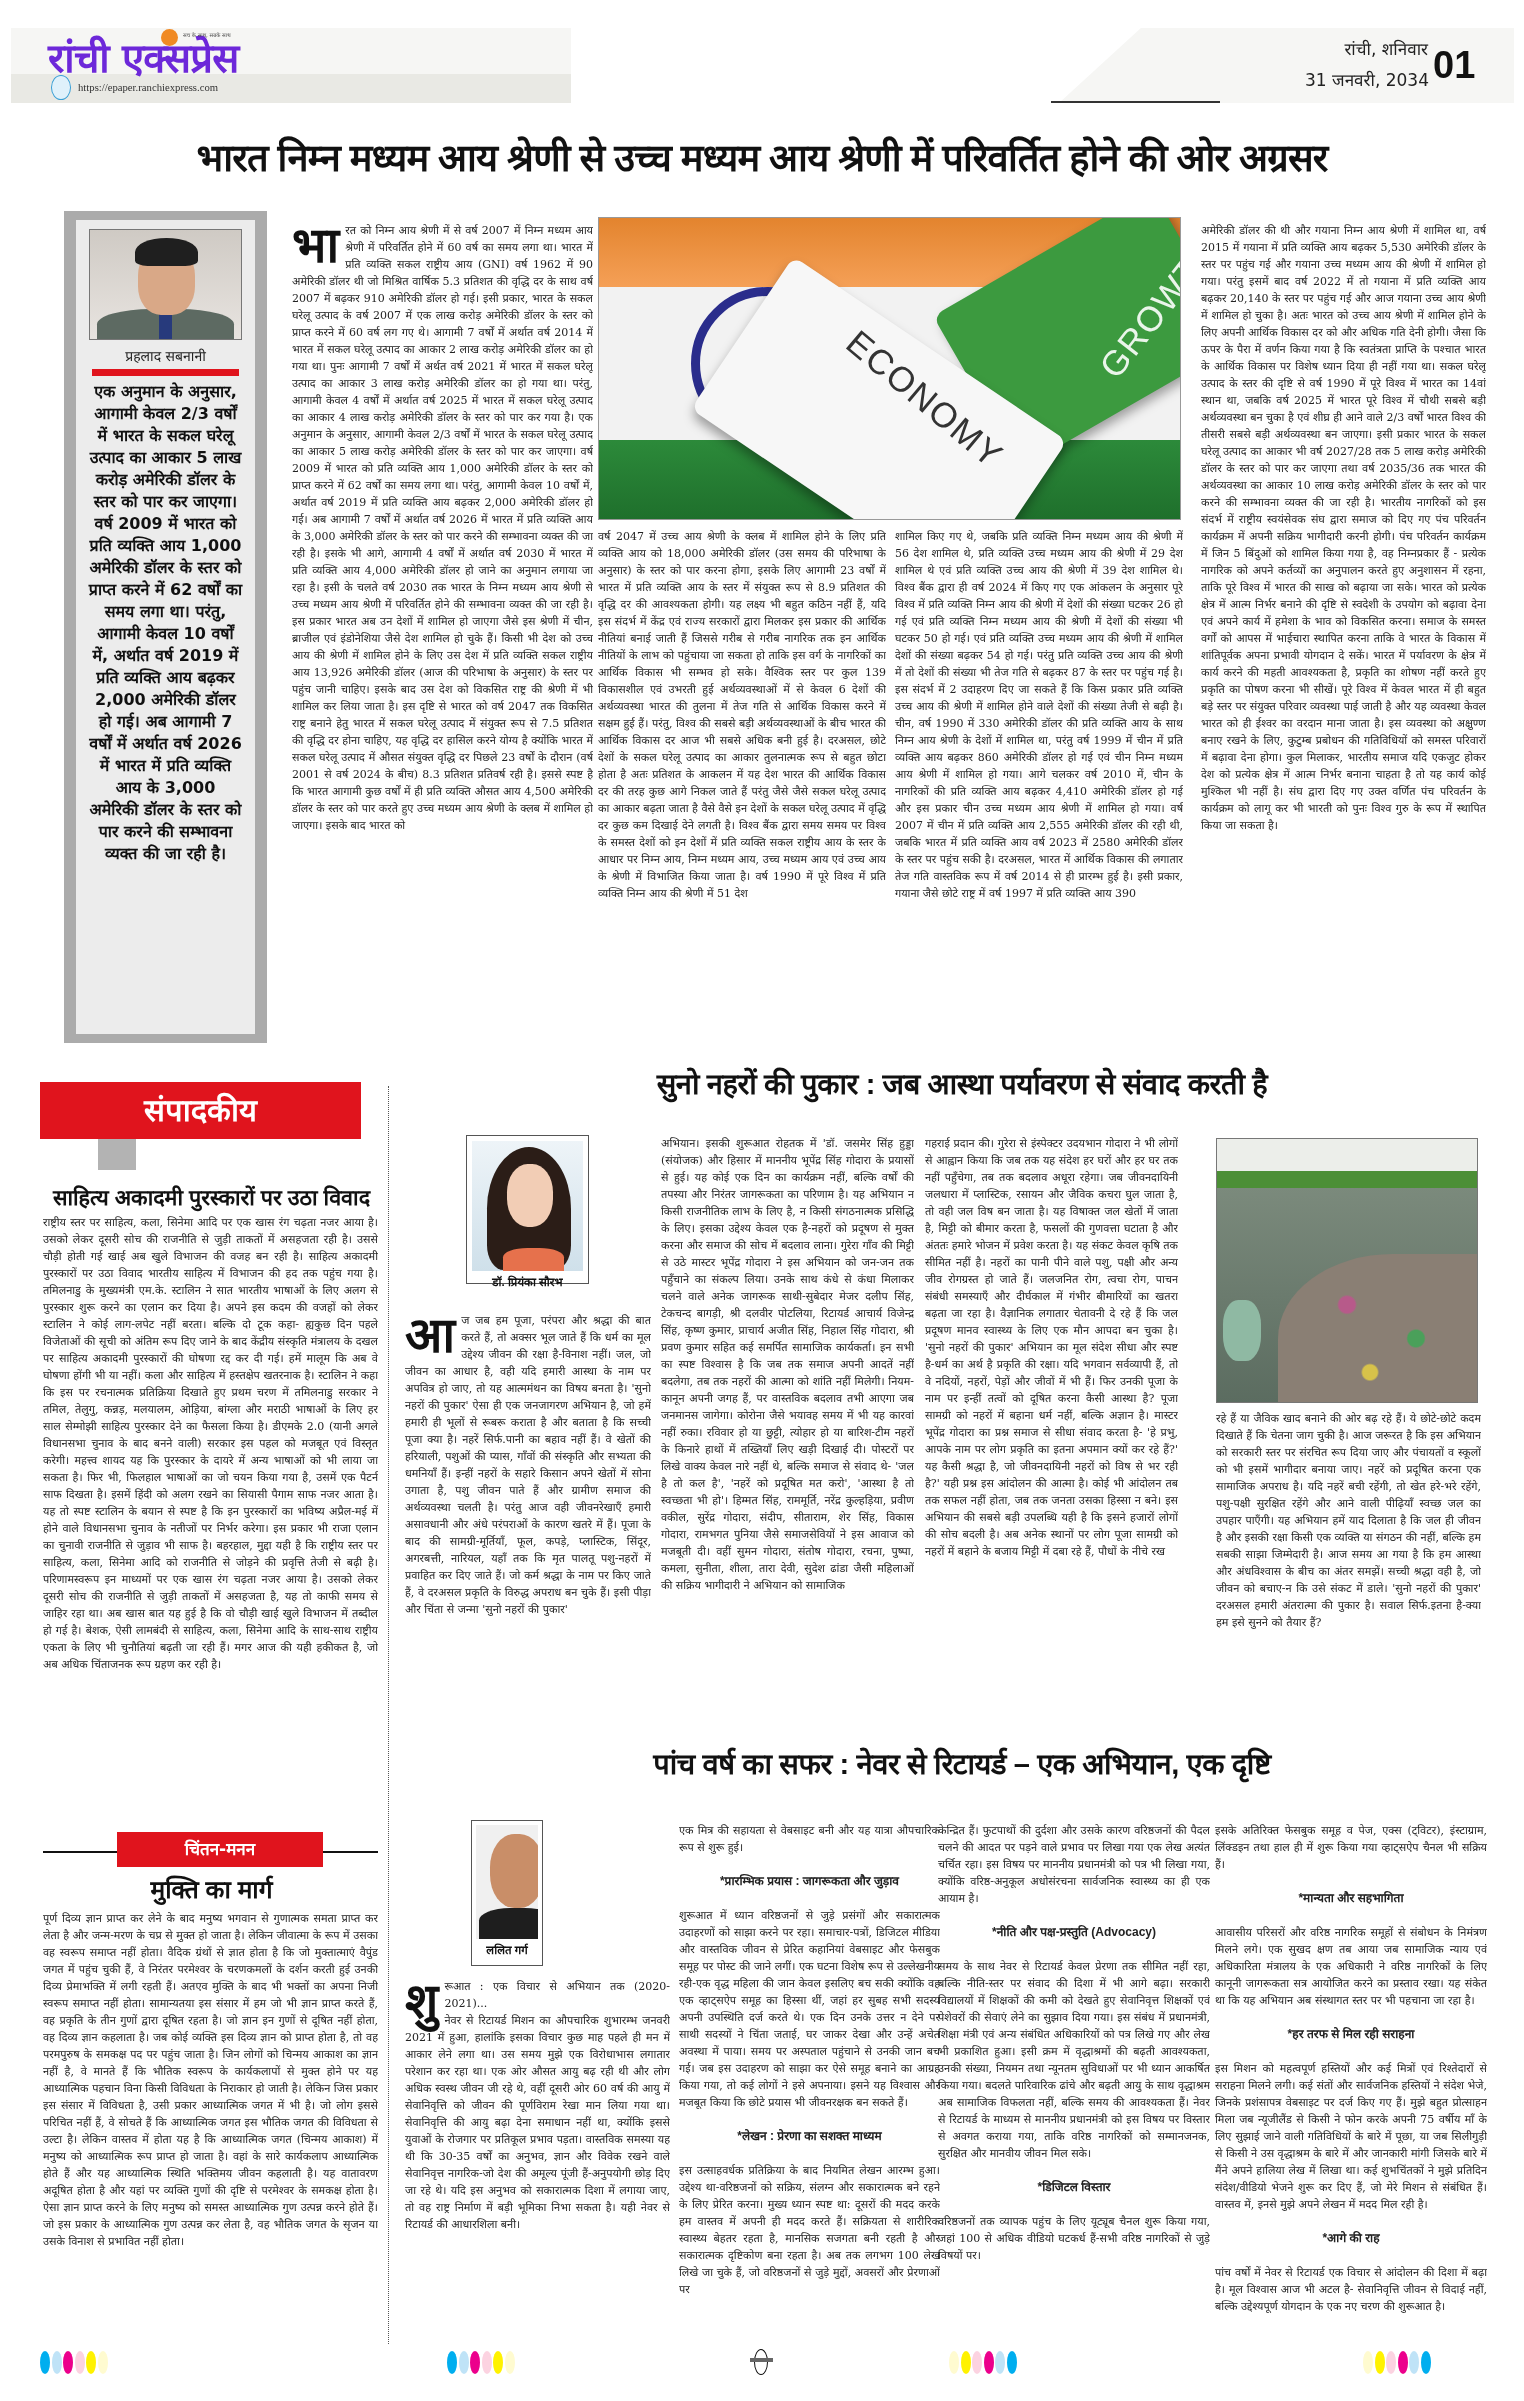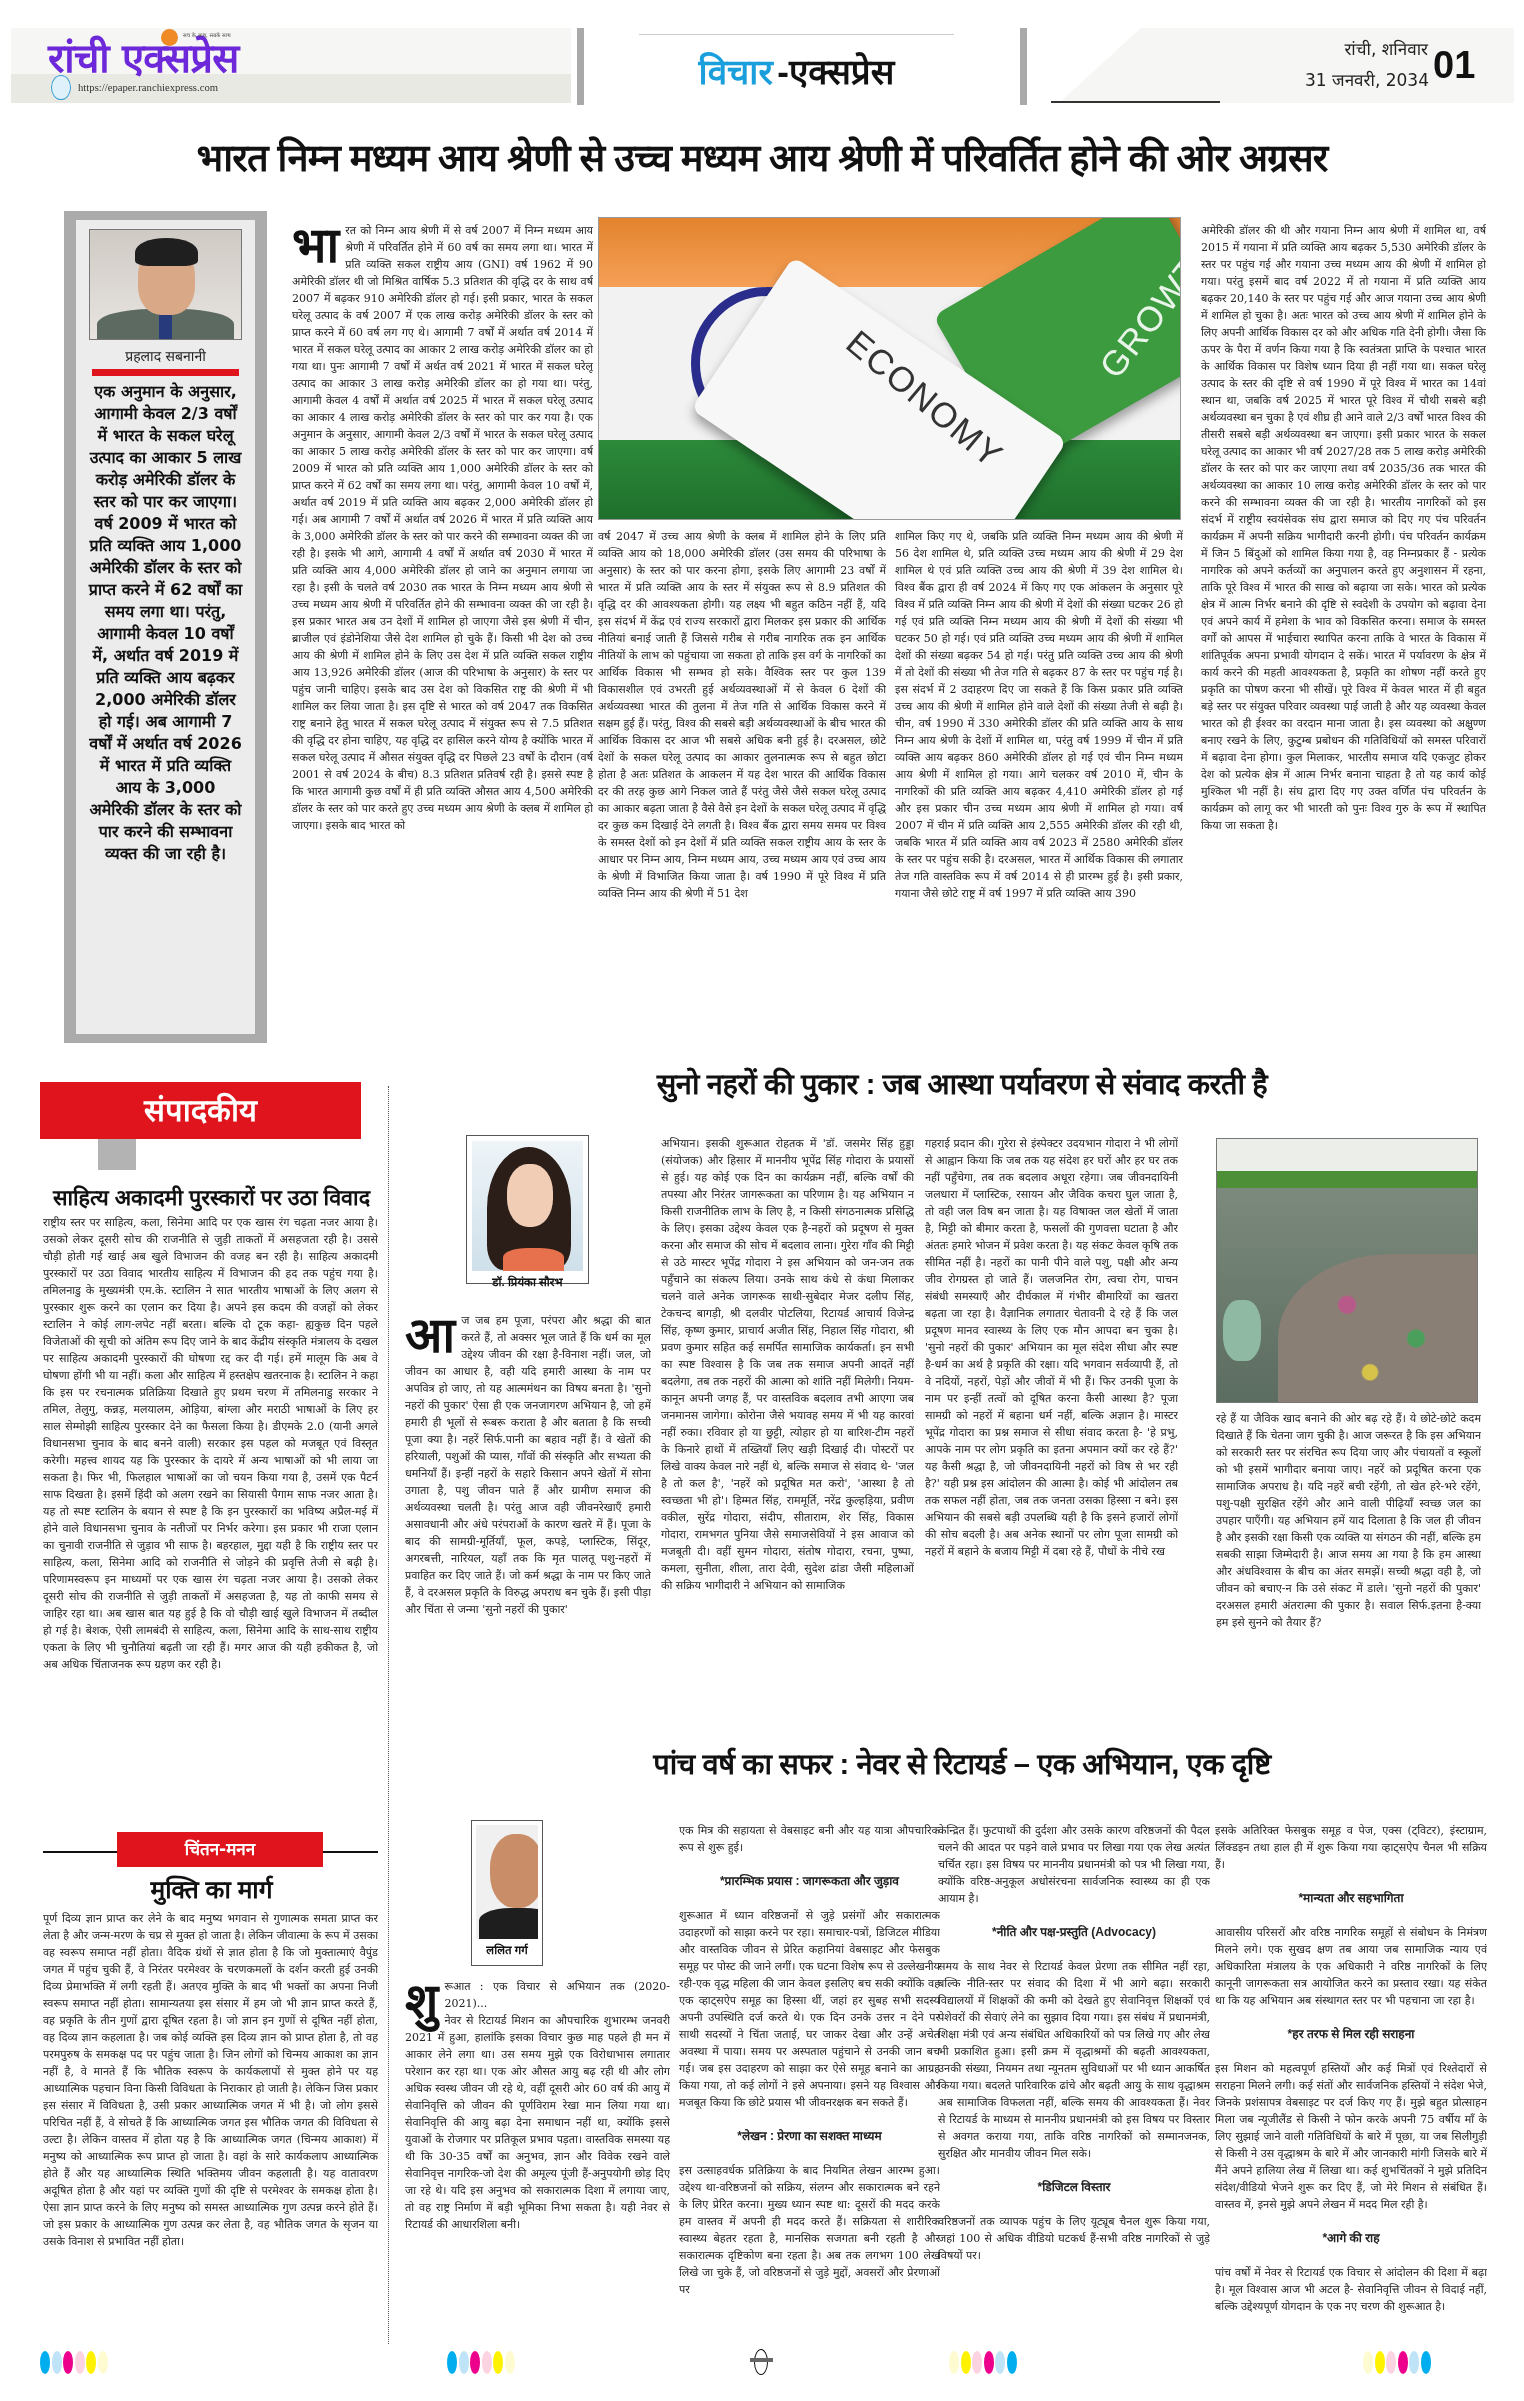--- a/index.html
+++ b/index.html
@@ -85,26 +85,20 @@
 <body>
 
 <div id="masthead" class="abs">
   <div class="abs mast-left"></div>
   <div class="abs mast-urlbar"></div>
   <div class="abs logo">रांची एक्सप्रेस</div>
   <div class="abs logo-sun"></div>
   <div class="abs logo-tag">सच के साथ, सबके साथ</div>
   <div class="abs url-icon"></div>
   <a class="abs url-text">https://epaper.ranchiexpress.com</a>
-  <div class="abs sec-box">
-    <div class="inner">
-      <span class="sec-a">विचार</span>
-      <span class="sec-b">-एक्सप्रेस</span>
-    </div>
-  </div>
   <div class="abs mast-right"></div>
   <div class="abs mast-right-line"></div>
   <div class="abs date1">रांची, शनिवार</div>
   <div class="abs date2">31 जनवरी, 2034</div>
   <div class="abs pageno">01</div>
 </div>
 
 <div class="abs hl1">भारत निम्न मध्यम आय श्रेणी से उच्च मध्यम आय श्रेणी में परिवर्तित होने की ओर अग्रसर</div>
 
 <div class="abs author-box">

